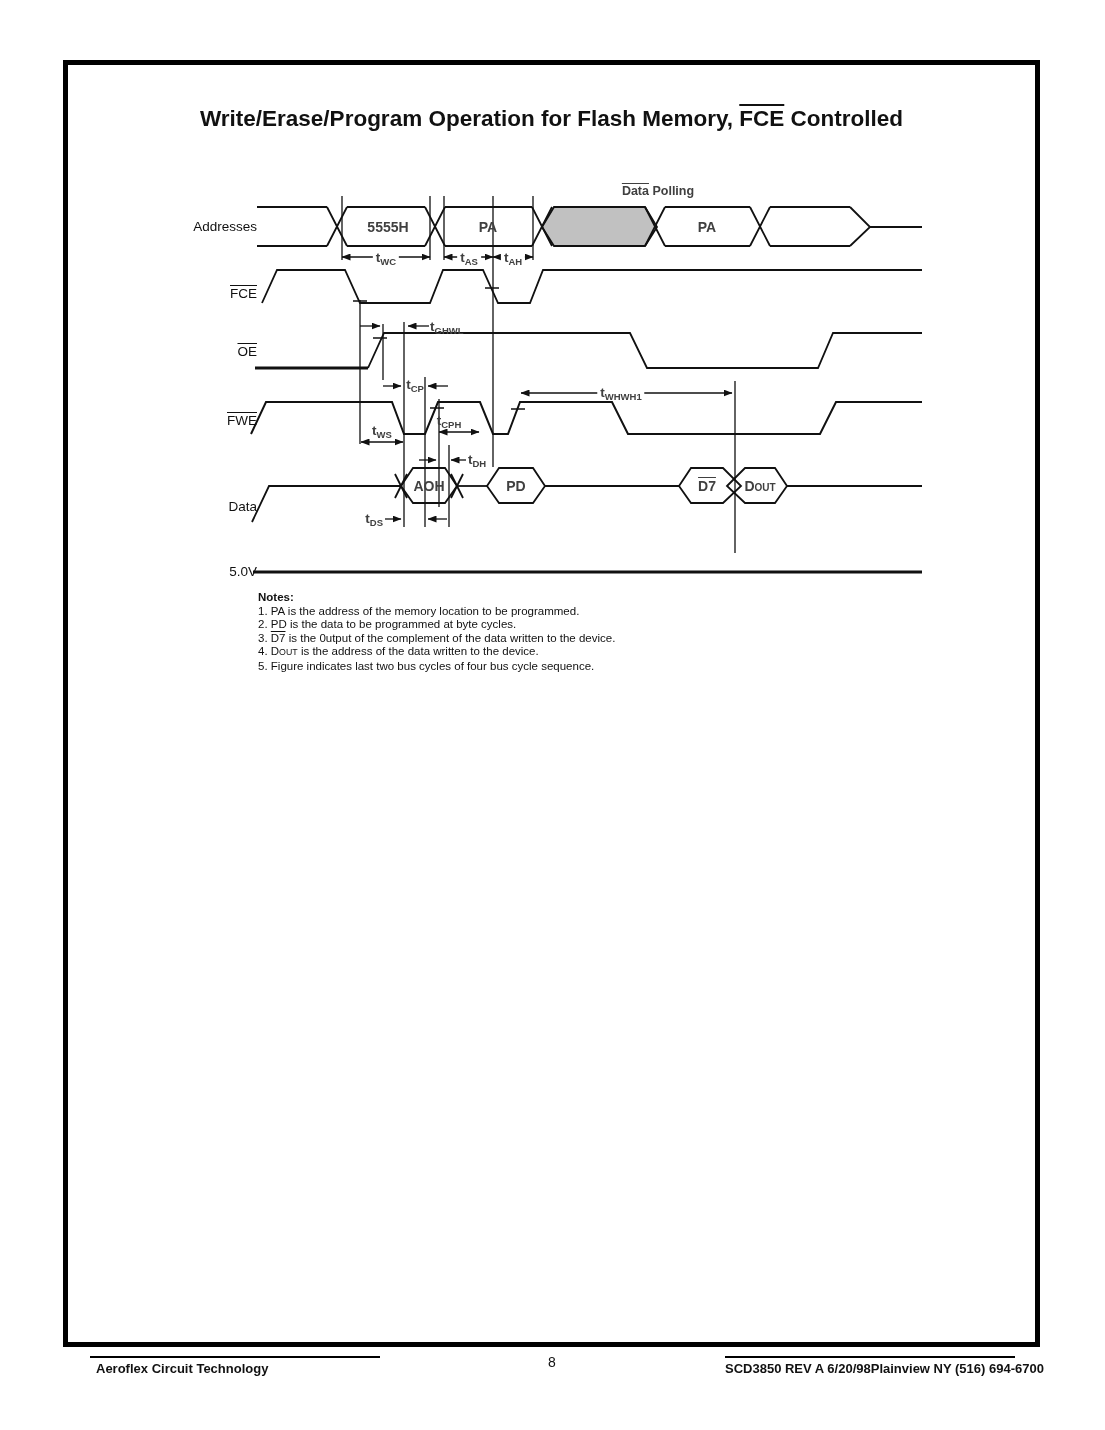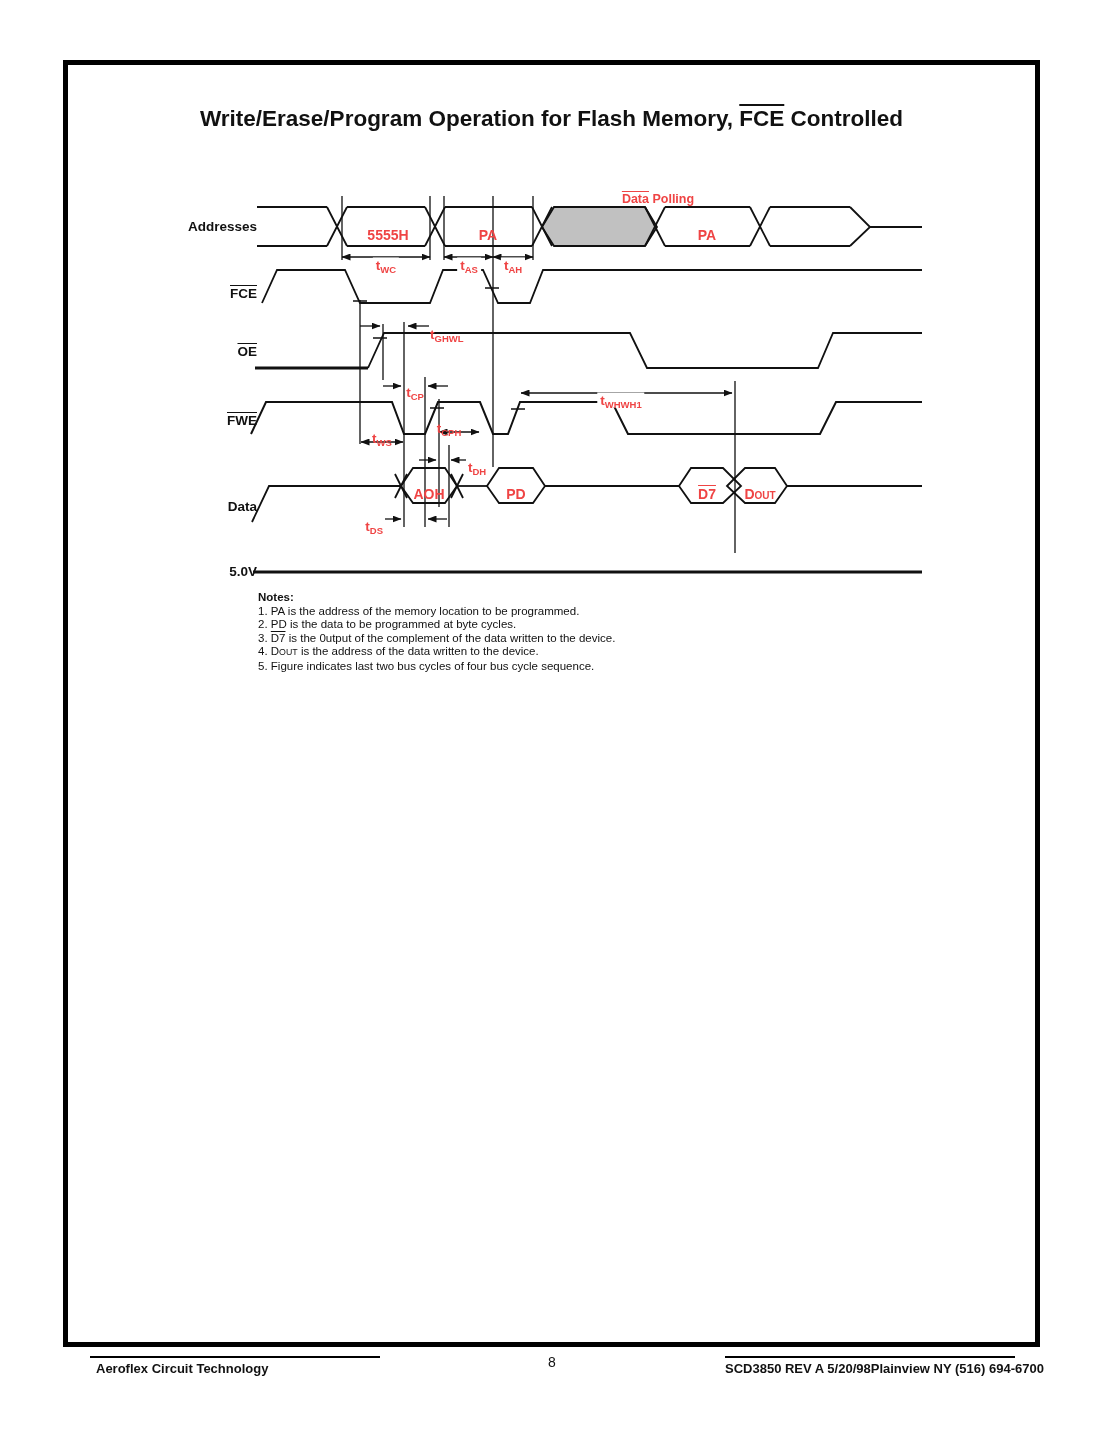--- a/index.html
+++ b/index.html
@@ -4,26 +4,26 @@
 <style>
   html,body{margin:0;padding:0;background:#fff;}
   .page{position:relative;width:1105px;height:1430px;background:#fff;overflow:hidden;
         font-family:"Liberation Sans",sans-serif;color:#111;}
   .frame{position:absolute;left:63px;top:60px;width:977px;height:1287px;
          border:5px solid #000;box-sizing:border-box;}
   .title{position:absolute;left:63px;top:106px;width:977px;text-align:center;
          font-size:22.5px;font-weight:bold;white-space:nowrap;}
   .ovl{text-decoration:overline;}
   svg{position:absolute;left:0;top:0;}
-  .lbl{position:absolute;font-weight:bold;font-size:13.5px;white-space:nowrap;color:#ef4444;margin-top:8px;}
+  .lbl{position:absolute;font-weight:bold;font-size:13.5px;white-space:nowrap;color:#404040;}
   .ctr{transform:translate(-50%,-50%);}
   .vctr{transform:translateY(-50%);}
   .bgw{background:#fff;padding:0 3px;}
   .tl .sub{font-size:9.5px;position:relative;top:2.5px;}
-  .rowlbl{position:absolute;right:848px;text-align:left;font-weight:bold;font-size:13.5px;white-space:nowrap;}
+  .rowlbl{position:absolute;right:848px;text-align:left;font-weight:normal;font-size:13.5px;white-space:nowrap;}
   .bustxt{font-size:14px;}
   .dp{font-size:12.5px;}
   .dout-sub{font-size:10px;}
   .notes{position:absolute;left:258px;top:591px;font-size:11.5px;line-height:13.6px;color:#111;}
   .notes .nt{font-weight:bold;}
   .scap{font-size:8.8px;}
   .fline{position:absolute;border-top:2px solid #000;width:290px;}
   .ftext{font-weight:bold;font-size:13px;margin-top:3px;white-space:nowrap;}
   .footer-right-inner{display:flex;justify-content:space-between;}
   .pagenum{position:absolute;font-size:14px;}
@@ -152,17 +152,17 @@
     <div><span>4.</span> <span>D</span><span class="scap">OUT</span> <span>is the address of the data written to the device.</span></div>
     <div><span>5.</span> <span>Figure indicates last two bus cycles of four bus cycle sequence.</span></div>
   </div>
 
   <div class="fline" style="left:90px;top:1356px;">
     <div class="ftext" style="padding-left:6px;">Aeroflex Circuit Technology</div>
   </div>
   <div class="pagenum" style="left:548px;top:1354px;">8</div>
   <div class="fline" style="left:725px;top:1356px;">
     <div class="ftext footer-right-inner">
-      <span>SCD3850 REV A  5/20/98</span>
+      <span>SCD3850 REV A  6/20/98</span>
       <span>Plainview NY  (516) 694-6700</span>
     </div>
   </div>
 </div>
 
 </body></html>

